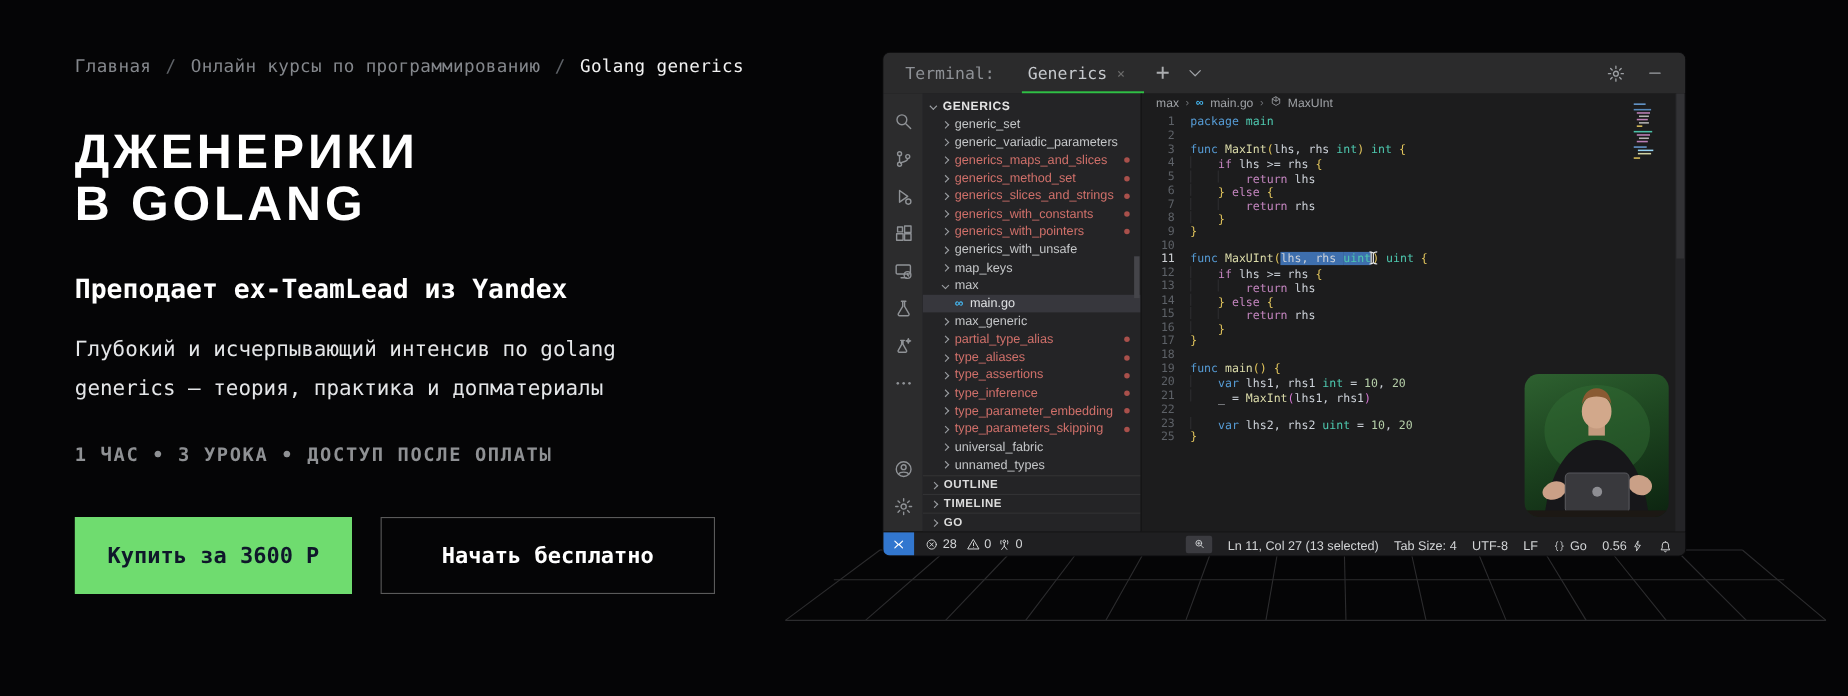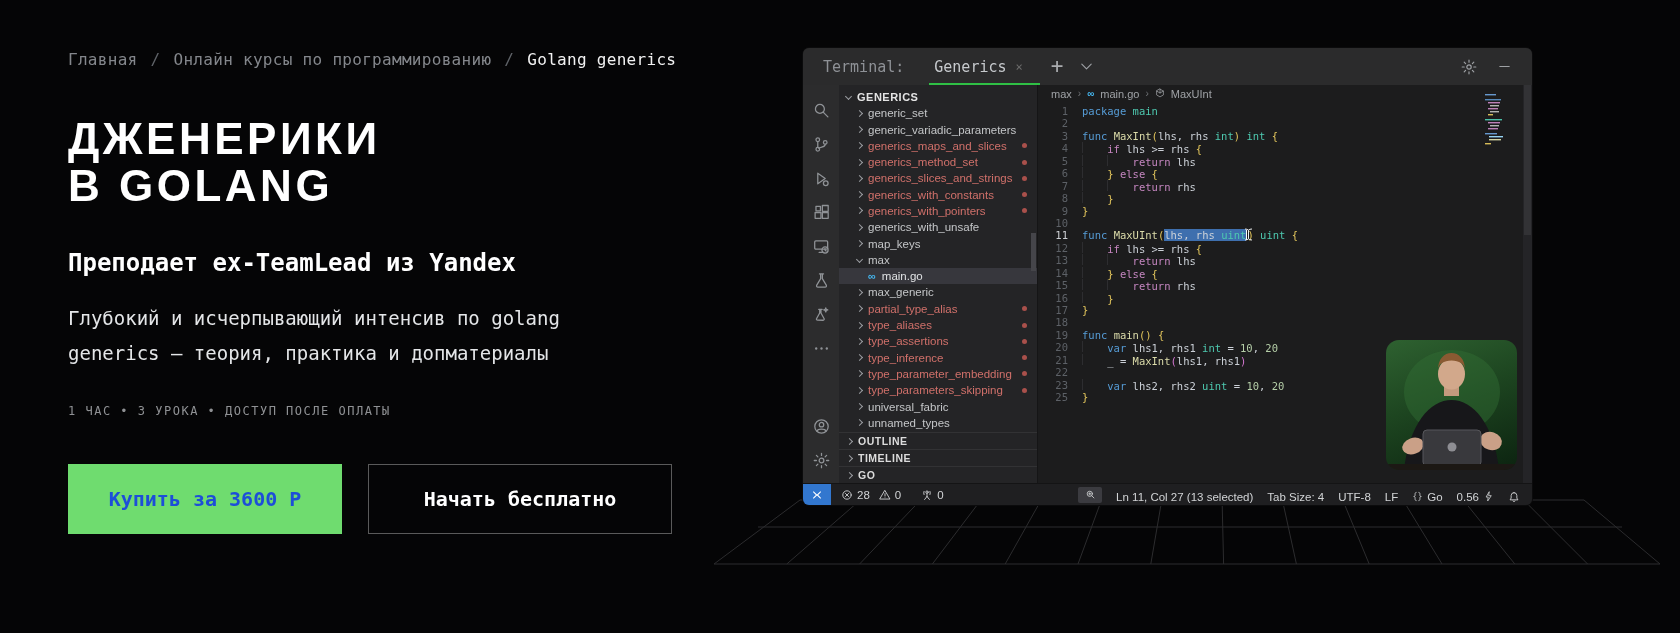--- a/index.html
+++ b/index.html
@@ -10,25 +10,25 @@
 
   
   .hero{position:absolute;left:68px;top:50px;width:660px;z-index:3}
   .bc{display:flex;gap:13px;font-size:16px;color:#84878c;letter-spacing:.3px;align-items:center}
   .bc .sep{color:#5f6368}
   .bc .cur{color:#f2f2f2}
   .title{font-family:"Liberation Sans",sans-serif;font-weight:700;color:#ffffff;
          font-size:44px;line-height:1.07;letter-spacing:3.5px;margin:46px 0 0;text-transform:uppercase}
   .subtitle{margin-top:40px;font-size:24px;font-weight:700;color:#ffffff}
   .desc{margin-top:24px;font-size:19px;color:#e4e6e8;line-height:1.82}
-  .meta{margin-top:34px;font-size:12px;color:#8f9194;letter-spacing:1.5px;font-weight:400}
+  .meta{margin-top:34px;font-size:17px;color:#8f9194;letter-spacing:1.5px;font-weight:700}
   .btns{margin-top:46px;display:flex;gap:26px}
   .btn{height:70px;display:flex;align-items:center;justify-content:center;
        font-family:"DejaVu Sans Mono",monospace;font-size:20px;font-weight:700;cursor:pointer}
-  .btn-buy{width:274px;background:var(--accent);color:#1d4ed8;border:none}
+  .btn-buy{width:252px;background:var(--accent);color:#0f172a;border:none}
   .btn-free{width:304px;background:transparent;color:#ffffff;border:1px solid #5a5a5a}
 
   
   .floor{position:absolute;left:712px;top:494px;z-index:1}
   .floor line{stroke:#2c2c2e;stroke-width:1}
 
   
   .vsc{position:absolute;left:803px;top:48px;width:729px;height:457px;background:#1d1d1e;
        border-radius:6px;overflow:hidden;z-index:2;display:flex;flex-direction:column;
        box-shadow:0 0 0 1px #0b0b0c}
@@ -88,21 +88,21 @@
   .escroll{position:absolute;right:0;top:0;bottom:0;width:9px;background:#242427}
   .escroll .thumb{position:absolute;top:0;left:1px;right:1px;height:150px;background:#323235}
 
   .webcam{position:absolute;right:15px;bottom:13px;width:131px;height:130px;border-radius:13px;
           overflow:hidden;background:linear-gradient(160deg,#2e6130 0%,#1d4520 45%,#0c2310 100%);z-index:5}
 
   .stbar{height:22px;background:#1f1f21;display:flex;align-items:center;flex:0 0 auto;
          font-family:"Liberation Sans",sans-serif;font-size:11.5px;color:#d2d4d6;border-top:1px solid #141415}
   .st-remote{width:28px;height:100%;background:#3277cf;color:#fff;display:flex;align-items:center;
              justify-content:center;cursor:pointer;flex:0 0 auto}
-  .st-left{display:flex;gap:14px;padding-left:10px}
+  .st-left{display:flex;padding-left:10px}
   .st-item{display:flex;align-items:center;gap:4px;cursor:pointer}
   .st-ports{margin-left:6px}
   .st-right{margin-left:auto;display:flex;align-items:flex-end;gap:14px;padding-right:12px}
   .st-zoom{width:24px;height:16px;background:#3b3b40;border-radius:2px;display:flex;align-items:center;
            justify-content:center;cursor:pointer}
   [data-icon]{display:inline-flex;align-items:center;justify-content:center}
   svg .f{fill:currentColor;stroke:none}
 </style>
 </head>
 <body>

